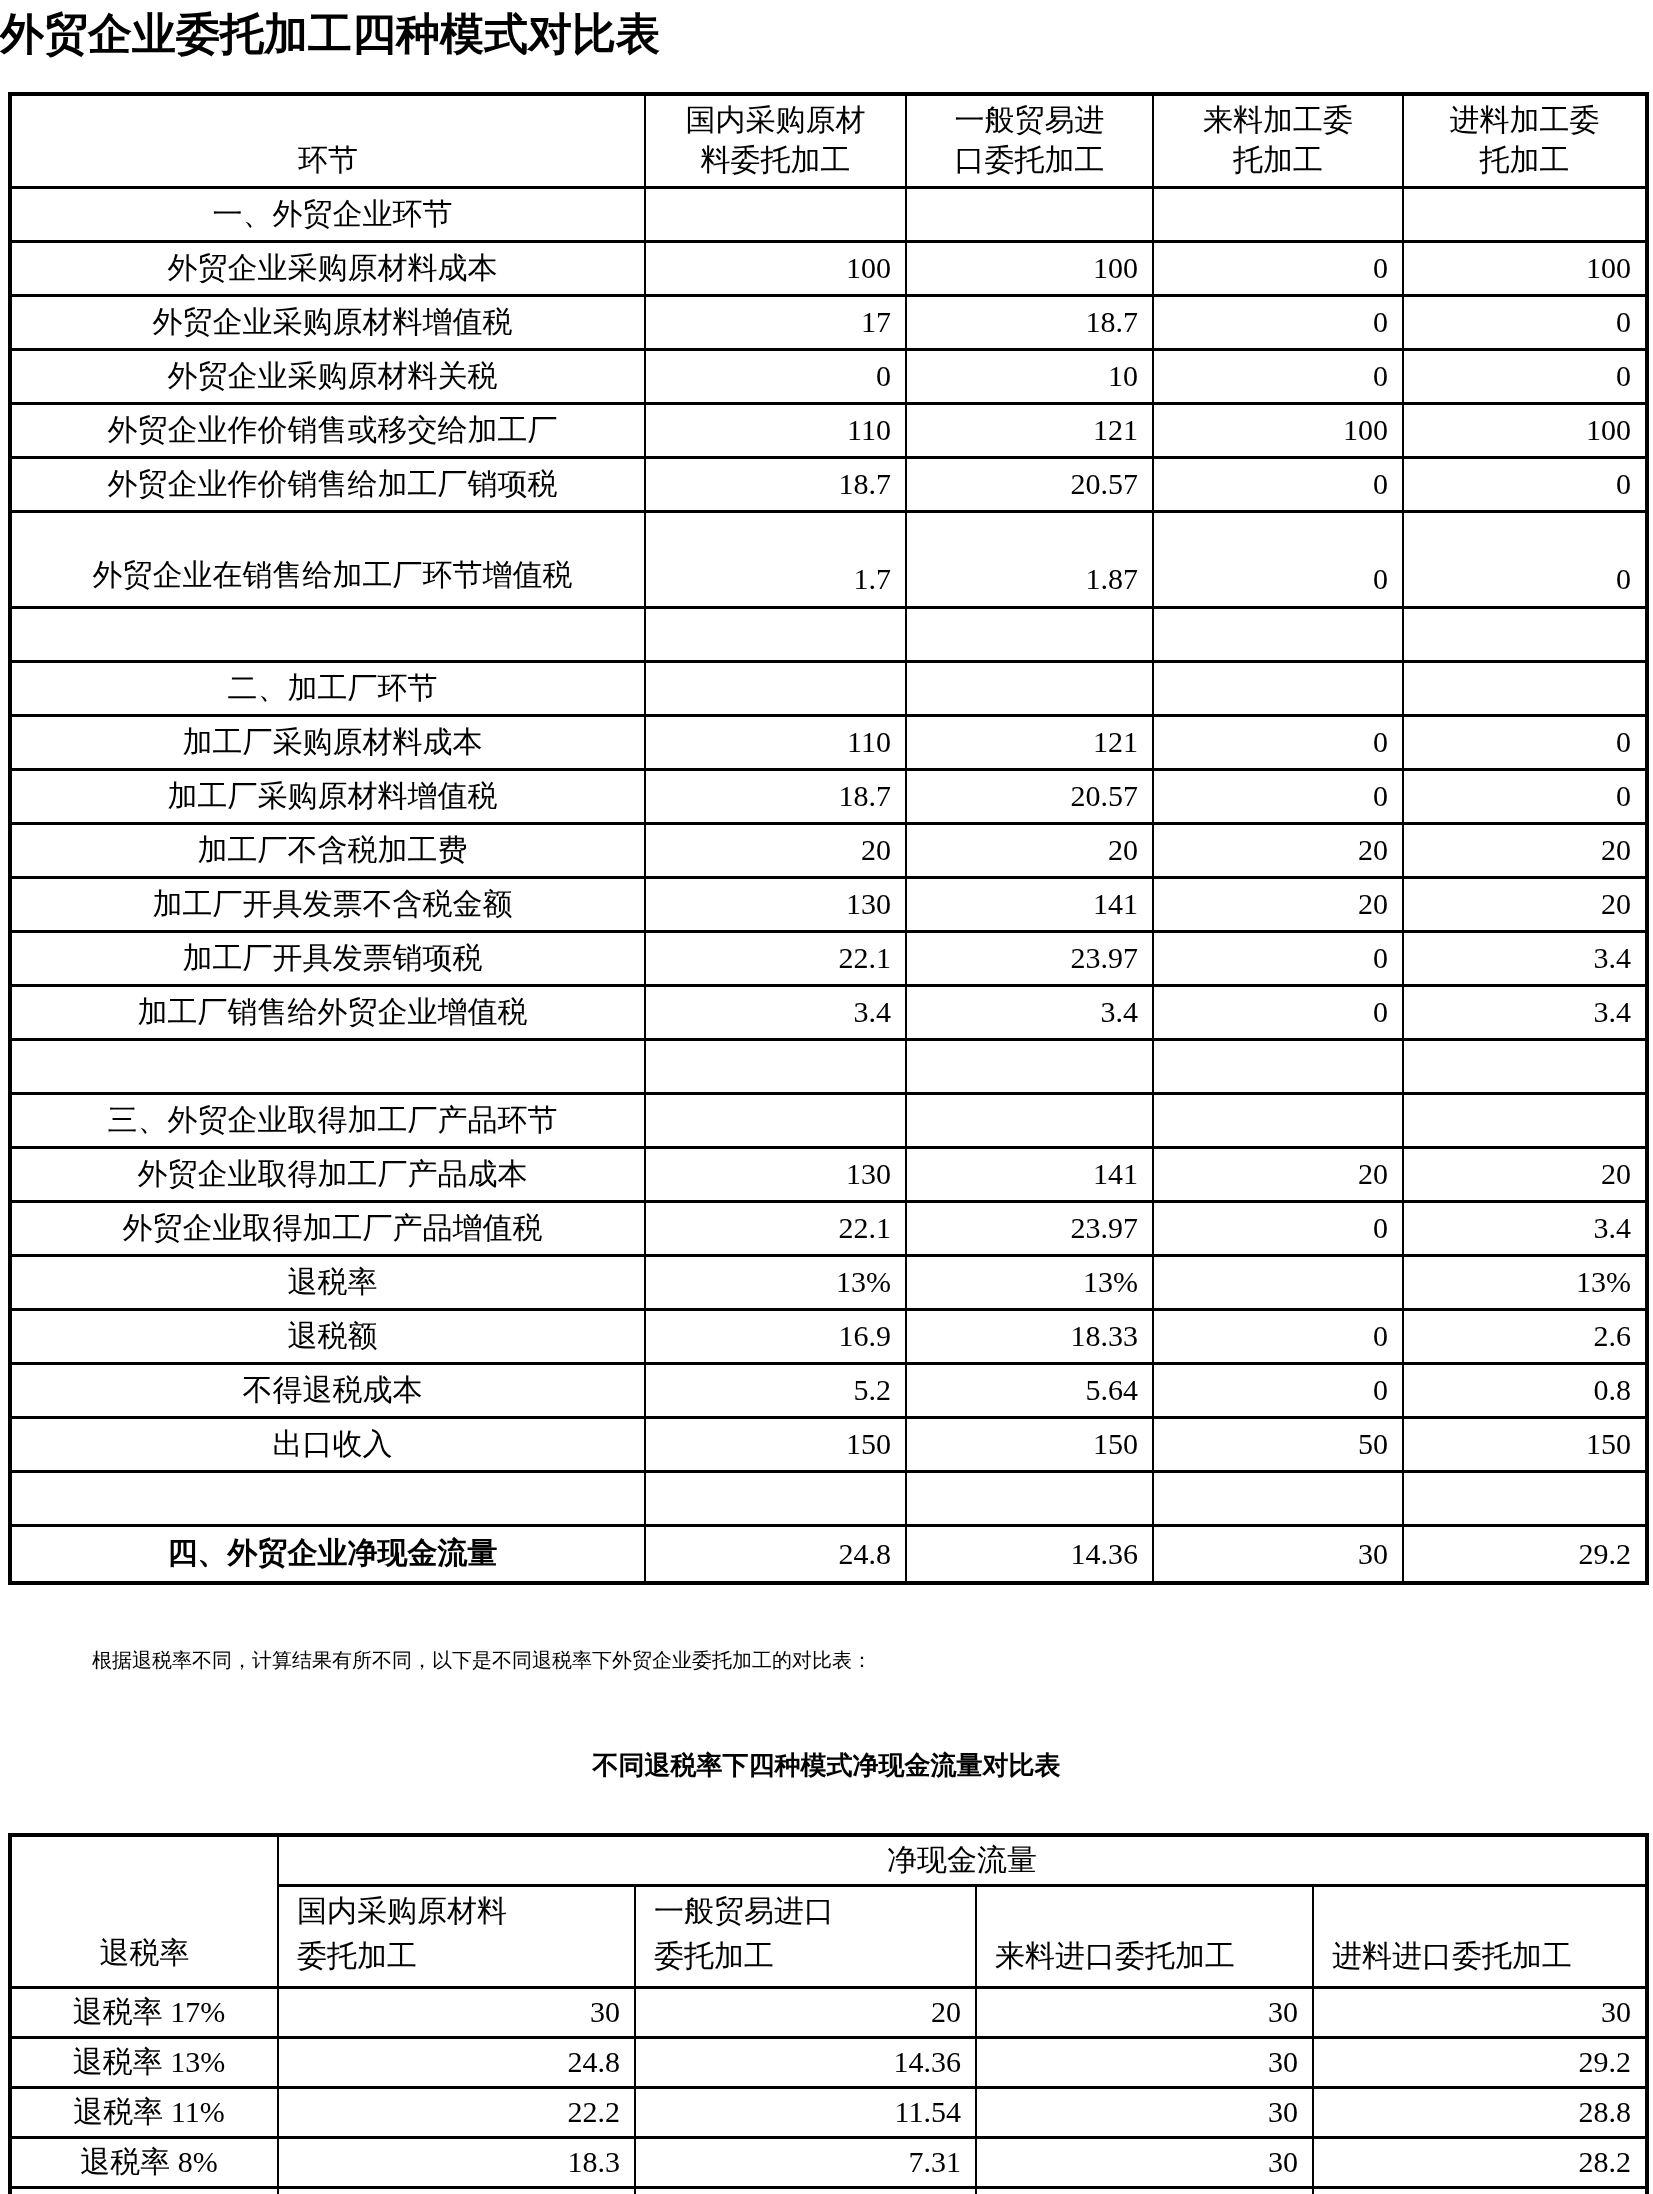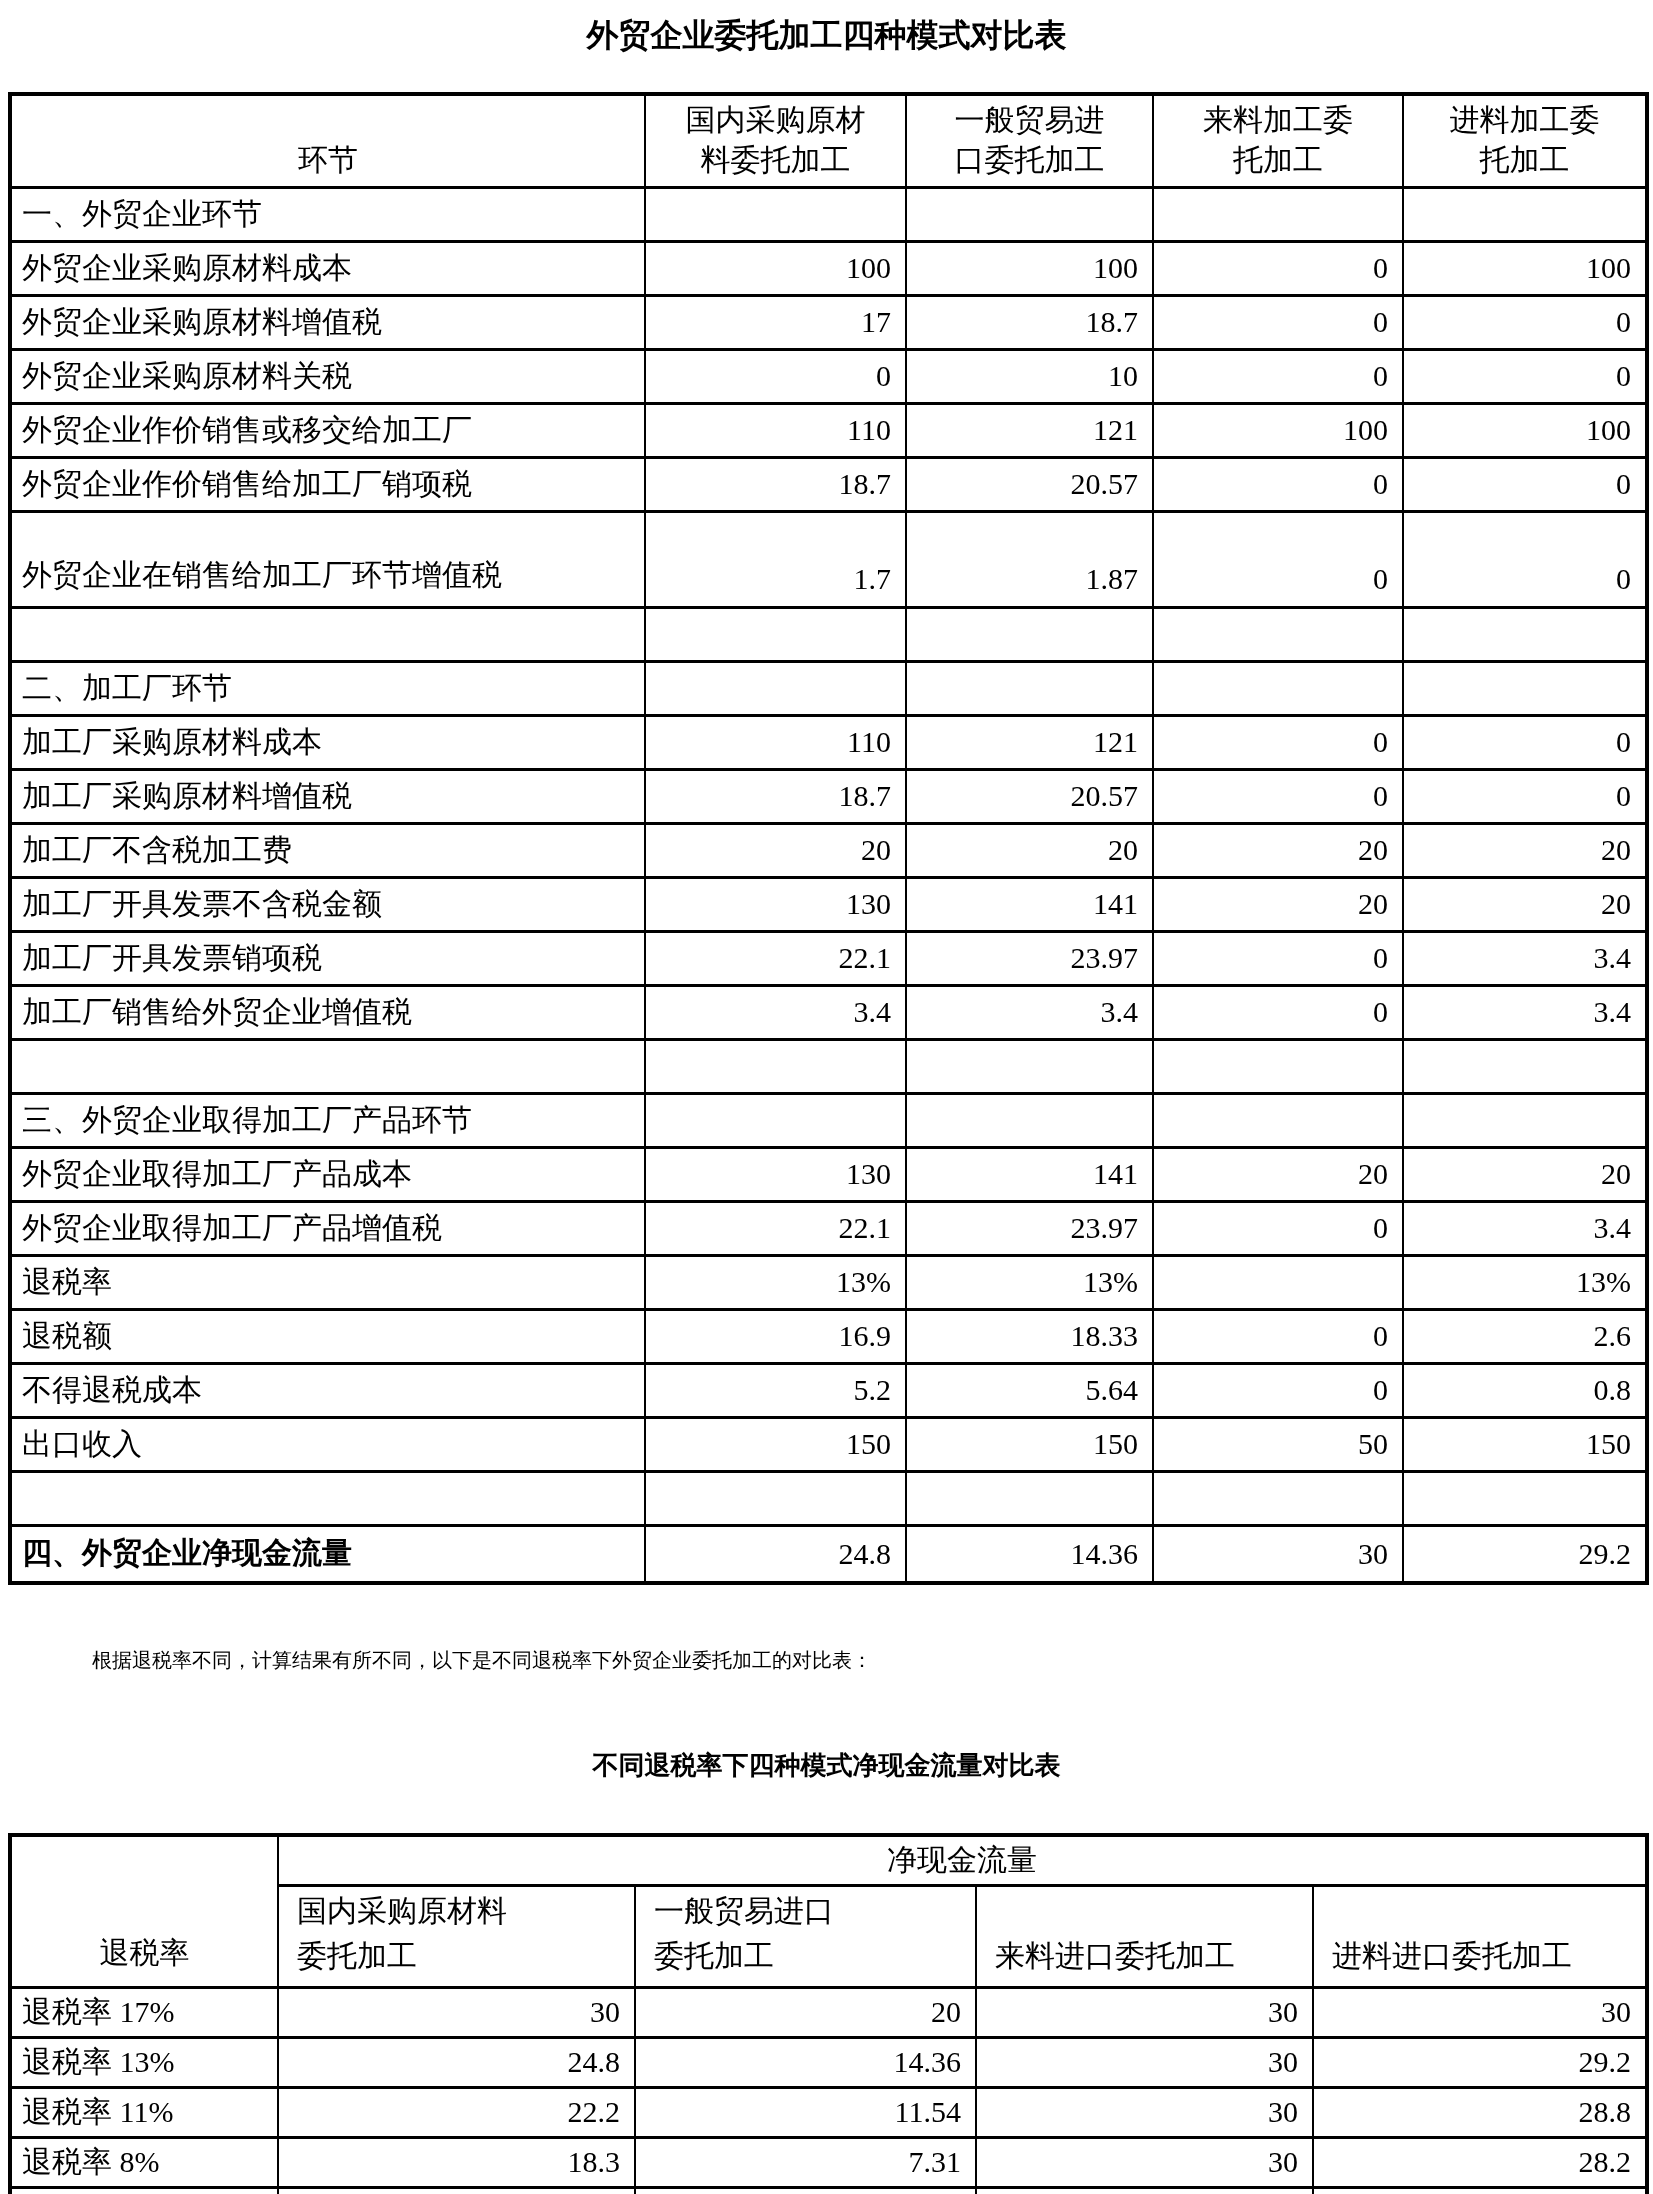--- a/index.html
+++ b/index.html
@@ -6,22 +6,22 @@
   .page {
     position:relative;
     width:1653px; height:2194px;
     background:#ffffff;
     overflow:hidden;
     color:#000;
     font-family:"Liberation Serif","DejaVu Serif",serif;
   }
   .doc-title {
     padding-top:12px;
-    text-align:center;
-    font-size:32px;
+    text-align:left;
+    font-size:44px;
     font-weight:bold;
     line-height:46px;
   }
   .t {
     border-collapse:collapse;
     table-layout:fixed;
     width:1637px;
     margin-left:8px;
     border:4px solid #000;
   }
@@ -42,21 +42,21 @@
     vertical-align:bottom;
     white-space:pre-line;
     line-height:40px;
     padding-bottom:6px;
   }
   #table1 tbody tr { height:54px; }
   #table1 tbody tr.tall { height:96px; }
   #table1 tbody tr.tall td { vertical-align:bottom; padding-bottom:10px; }
   #table1 tbody tr.bold { height:58px; }
   #table1 tbody tr.bold td.label { font-weight:bold; }
-  td.label { text-align:left; padding-left:10px; }
+  td.label { text-align:center; padding-left:10px; }
   td.value { text-align:right; padding-right:14px; }
   
   .para {
     margin:54px 8px 0 8px;
     font-size:20px;
     line-height:42px;
     text-indent:84px;
   }
   .doc-title2 {
     margin-top:62px;

